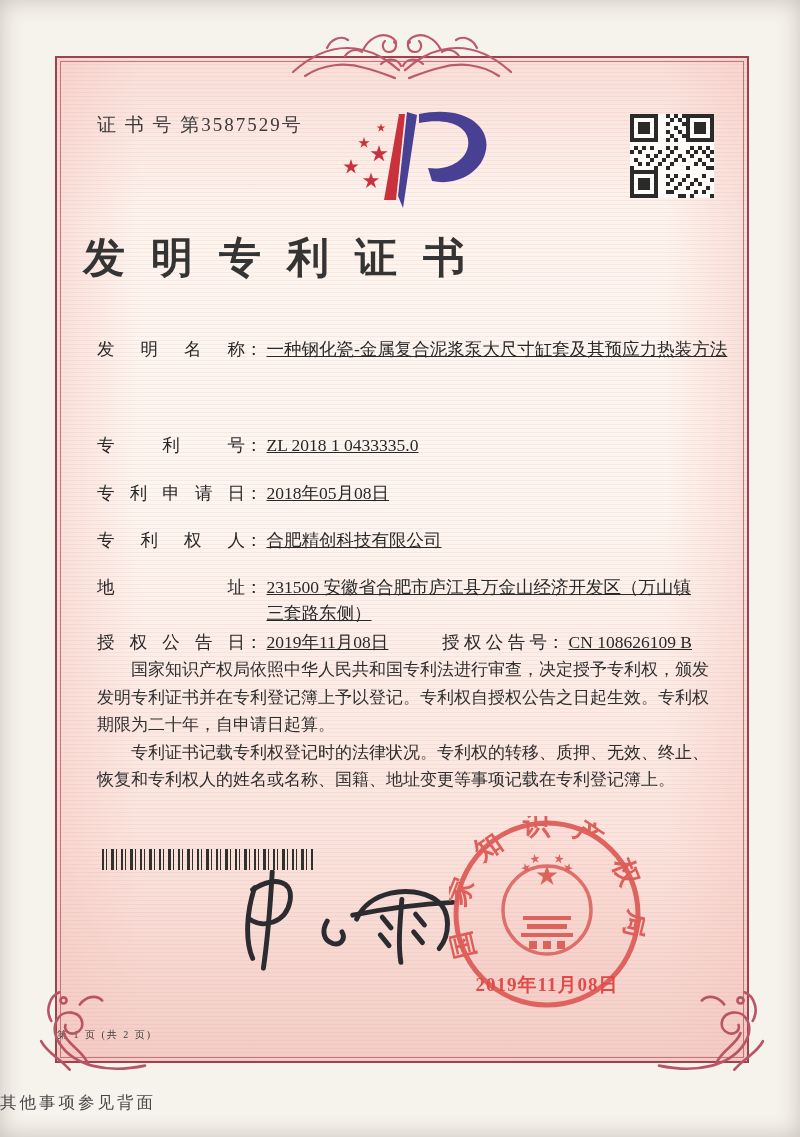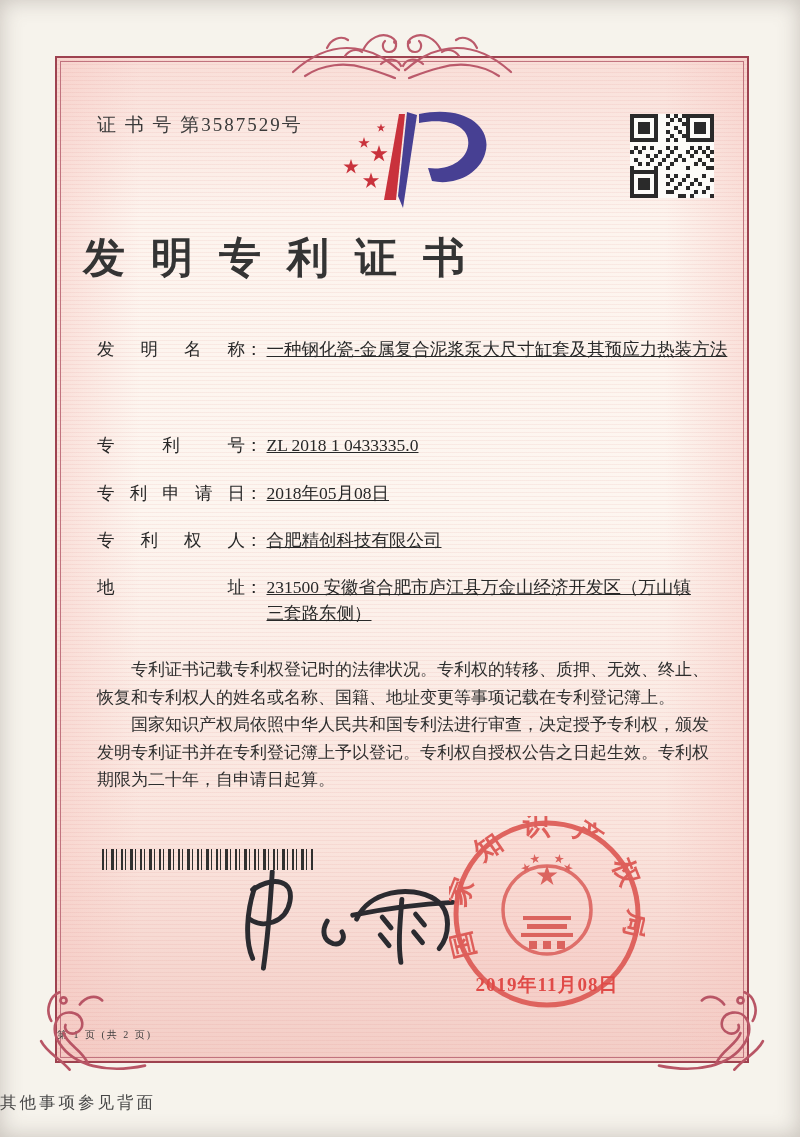--- a/index.html
+++ b/index.html
@@ -147,24 +147,30 @@
   <div class="row" style="top:422px">
     <span class="lbl">专利申请日</span><span class="colon">：</span><span class="val">2018年05月08日</span>
   </div>
   <div class="row" style="top:469px">
     <span class="lbl">专利权人</span><span class="colon">：</span><span class="val">合肥精创科技有限公司</span>
   </div>
   <div class="row" style="top:516px">
     <span class="lbl">地址</span><span class="colon">：</span><span class="val">231500 安徽省合肥市庐江县万金山经济开发区（万山镇
 三套路东侧）</span>
   </div>
+  <div class="row" style="top:571px">
+    <span class="lbl">授权公告日</span><span class="colon">：</span><span class="val">2019年11月08日</span>
+    <span class="pair2">
+      <span class="lbl">授权公告号</span><span class="colon">：</span><span class="val">CN 108626109 B</span>
+    </span>
+  </div>
 
   <div class="law">
+    <p>国家知识产权局依照中华人民共和国专利法进行审查，决定授予专利权，颁发发明专利证书并在专利登记簿上予以登记。专利权自授权公告之日起生效。专利权期限为二十年，自申请日起算。</p>
     <p>专利证书记载专利权登记时的法律状况。专利权的转移、质押、无效、终止、恢复和专利权人的姓名或名称、国籍、地址变更等事项记载在专利登记簿上。</p>
-    <p>国家知识产权局依照中华人民共和国专利法进行审查，决定授予专利权，颁发发明专利证书并在专利登记簿上予以登记。专利权自授权公告之日起生效。专利权期限为二十年，自申请日起算。</p>
   </div>
 
   <div class="barcode"></div>
 
 
   <svg class="signature" viewBox="0 0 250 110">
     <g fill="none" stroke="#2b2b30" stroke-width="5" stroke-linecap="round" stroke-linejoin="round">
       <path d="M38,18 C30,42 28,72 36,90"></path>
       <path d="M36,20 C58,6 78,10 74,32 C70,54 46,60 33,50"></path>
       <path d="M56,2 C54,36 51,72 47,100"></path>

